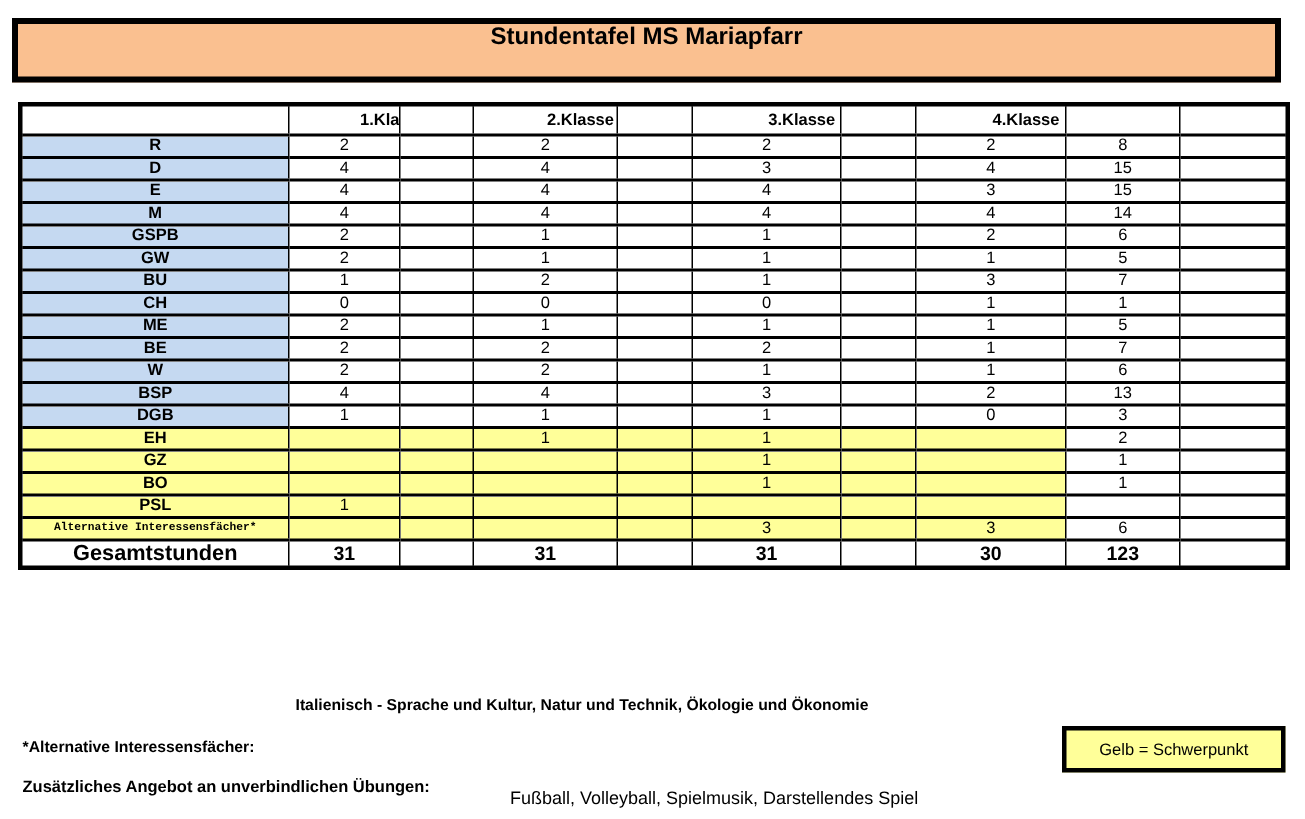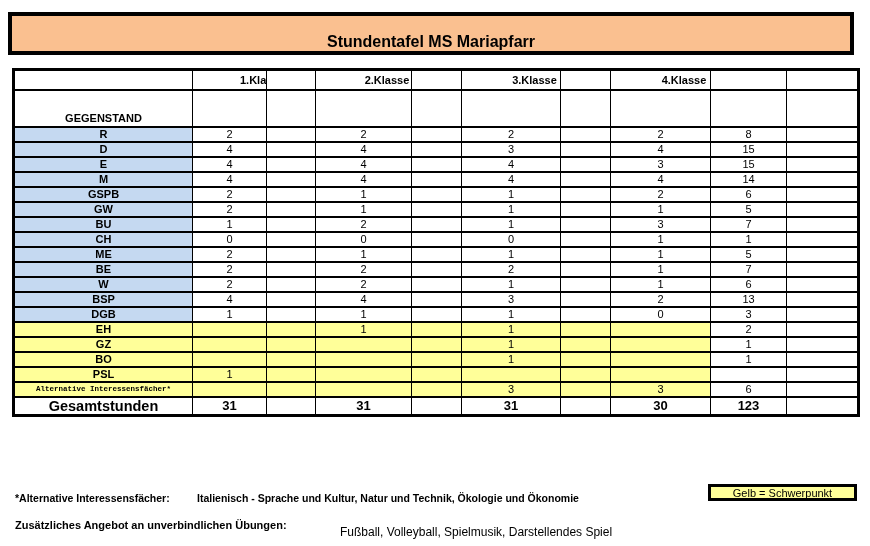--- a/index.html
+++ b/index.html
@@ -4,21 +4,21 @@
 <style>
   html,body { margin:0; padding:0; background:#ffffff; }
   .page {
     position:relative; width:870px; height:546px; background:#ffffff;
     font-family:"Liberation Sans", sans-serif; color:#000; overflow:hidden;
   }
   .title-box {
     position:absolute; left:8px; top:12px; width:846px; height:43px;
     box-sizing:border-box; background:var(--title_bg,#FAC090);
     border:4px solid var(--border,#000);
-    display:flex; align-items:flex-end; justify-content:center;
+    display:flex; align-items:flex-start; justify-content:center;
     font-weight:bold; font-size:16px;
   }
   table.main {
     position:absolute; left:12px; top:68px; width:845px;
     border-collapse:collapse; table-layout:fixed;
     border:3px solid var(--border,#000);
     font-size:11px;
   }
   table.main td {
     border-left:1px solid var(--border,#000);
@@ -37,23 +37,23 @@
   .r-blue .label-cell { background:var(--subject_bg,#C5D9F1); }
   .r-yellow .label-cell, .r-yellow .val-cell, .r-yellow .sp-cell,
   .r-alt .label-cell, .r-alt .val-cell, .r-alt .sp-cell { background:var(--highlight_bg,#FFFF99); }
   .r-alt .label-cell { font-size:7.5px;font-family:Liberation Mono, monospace; }
   td.sum-cell { background:var(--sum_bg,#FAC090); }
   tr.r-total { height:16px; }
   .r-total td { font-weight:bold; font-size:13px; }
   .r-total .label-cell { font-size:14.5px; }
   .fn { position:absolute; font-weight:bold; font-size:10.5px; }
   .fn1-label { left:15px; top:492px; }
-  .fn1-value { left:197px; top:492px; }
+  .fn1-value { left:197px; top:464px; }
   .legend-box {
-    position:absolute; left:708px; top:484px; width:149px; height:17px;
+    position:absolute; left:708px; top:484px; width:149px; height:31px;
     box-sizing:border-box; background:var(--highlight_bg,#FFFF99);
     border:3px solid var(--border,#000);
     display:flex; align-items:center; justify-content:center;
     font-size:11px; font-weight:normal;
   }
   .fn2-label { left:15px; top:519px; font-size:11px; }
   .fn2-value { position:absolute; left:340px; top:525px; font-size:12px; font-weight:normal; }
 </style>
 </head>
 <body>
@@ -83,32 +83,20 @@
         <td>1.Klasse</td>
         <td></td>
         <td>2.Klasse</td>
         <td></td>
         <td>3.Klasse</td>
         <td></td>
         <td>4.Klasse</td>
         <td></td>
         <td></td>
       </tr>
-      <tr class="hr2">
-        <td class="gegenstand">GEGENSTAND</td>
-        <td></td>
-        <td></td>
-        <td></td>
-        <td></td>
-        <td></td>
-        <td></td>
-        <td></td>
-        <td></td>
-        <td></td>
-      </tr>
     </thead>
     <tbody>
         <tr class="r-blue">
           <td class="label-cell">R</td>
           <td class="val-cell">2</td>
           <td class="sp-cell"></td>
           <td class="val-cell">2</td>
           <td class="sp-cell"></td>
           <td class="val-cell">2</td>
           <td class="sp-cell"></td>

